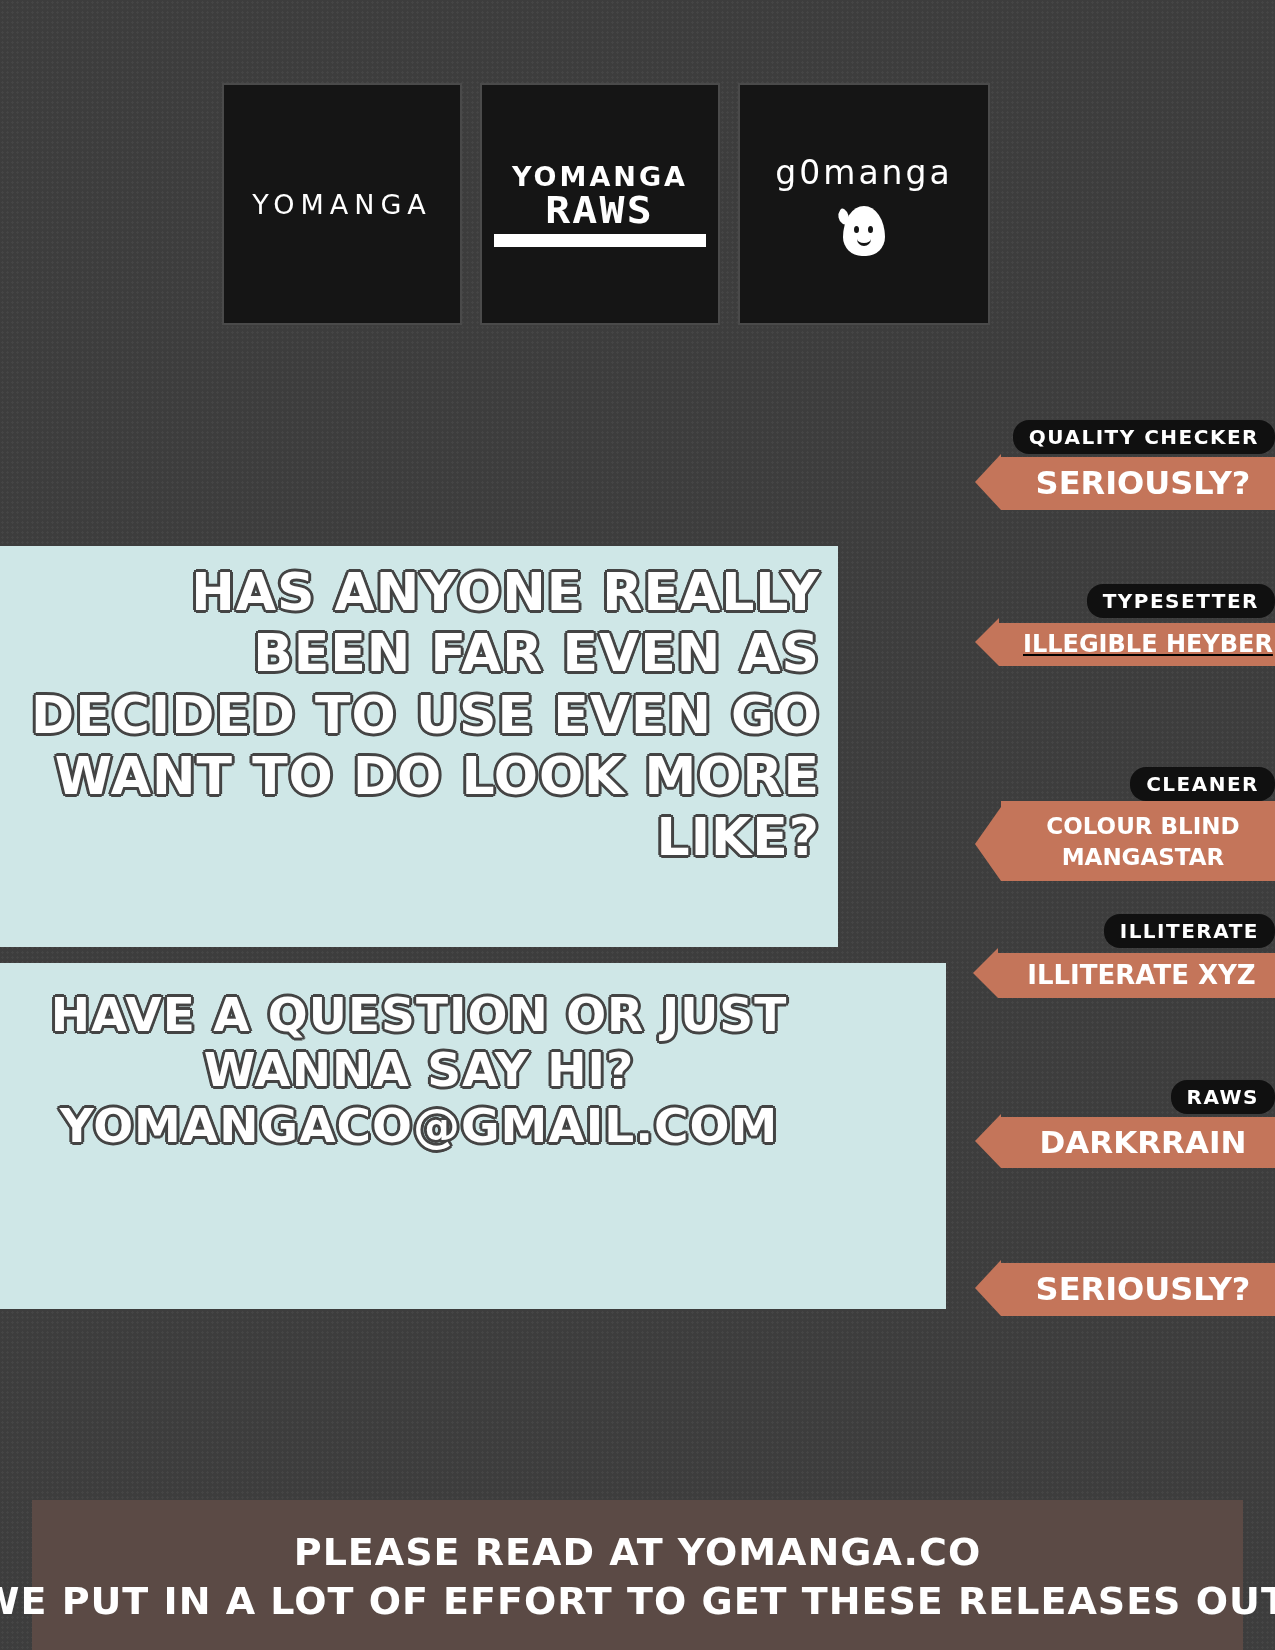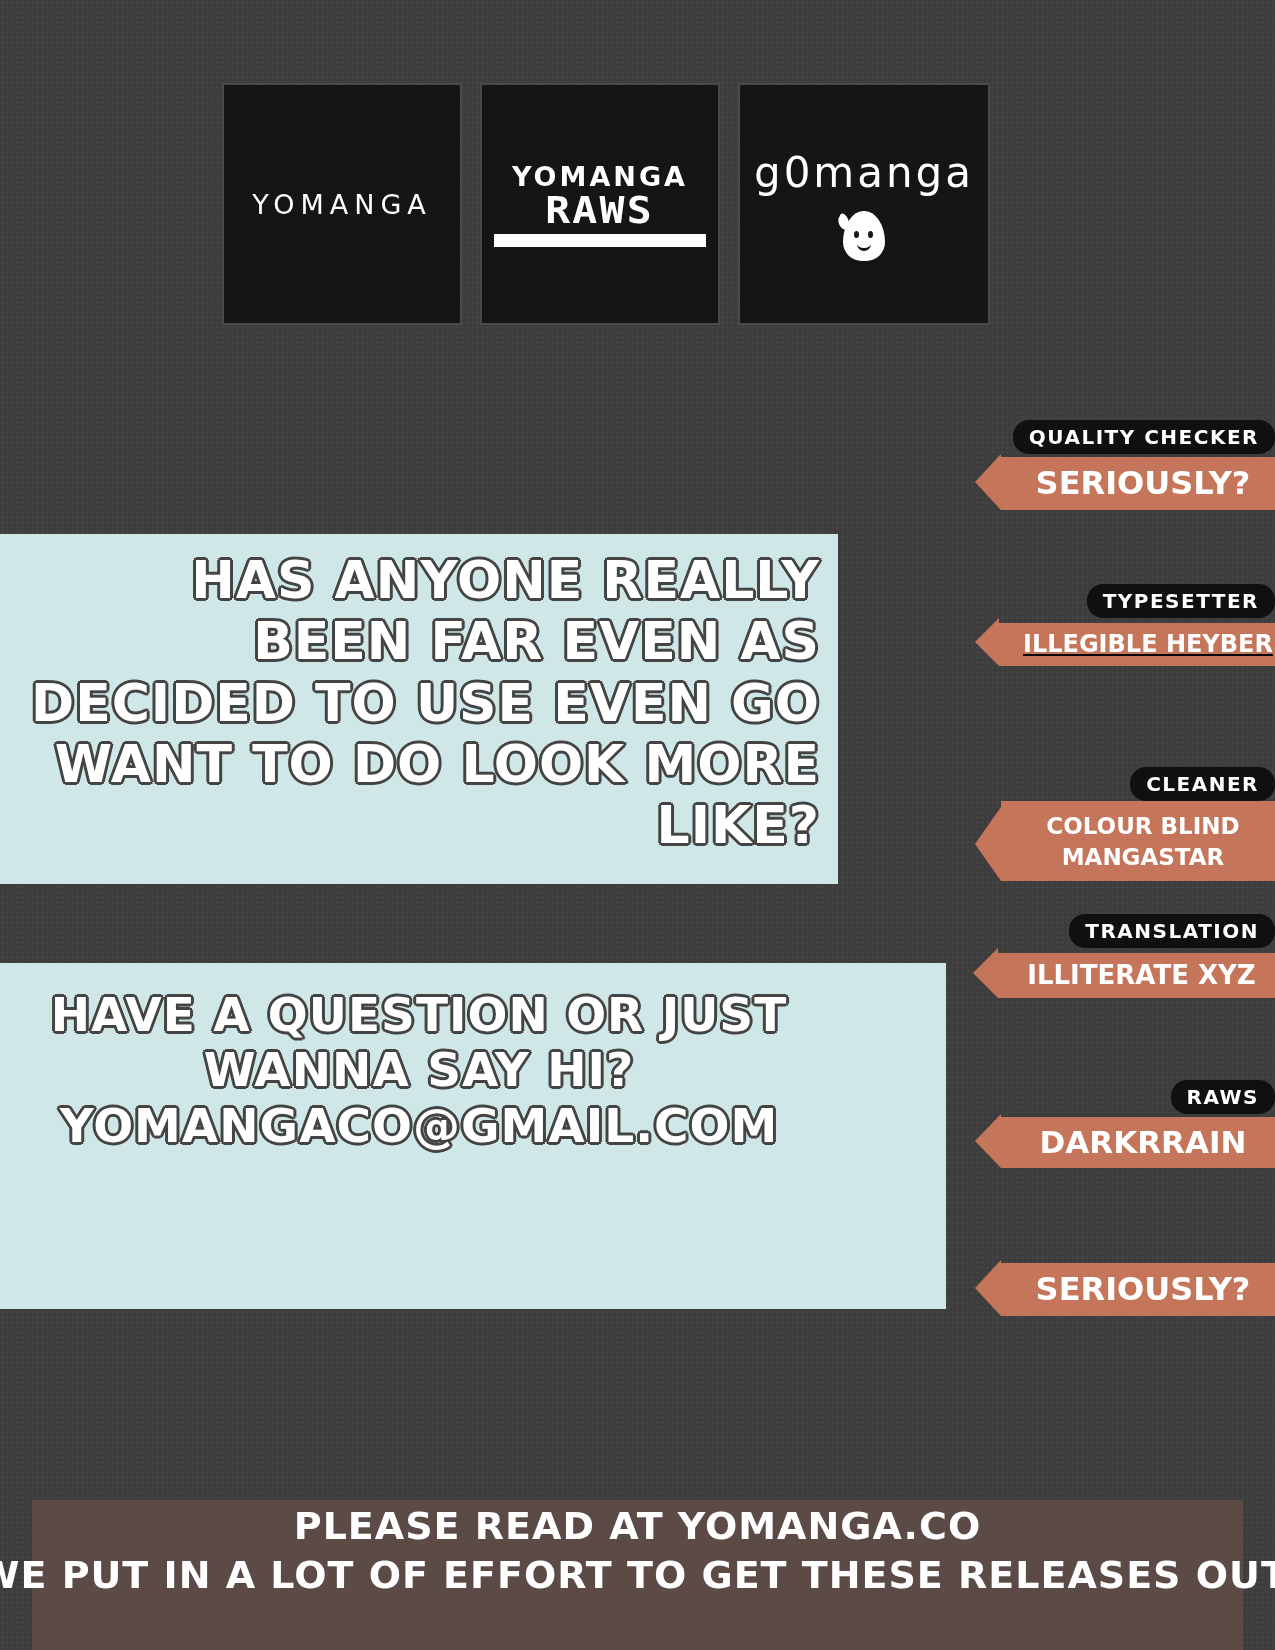--- a/index.html
+++ b/index.html
@@ -71,21 +71,21 @@
   }
   .logo-raws-bar {
     width: 212px;
     height: 13px;
     background: #ffffff;
     margin-top: 4px;
   }
   .logo-go {
     color: #ffffff;
     font-family: "DejaVu Sans", sans-serif;
-    font-size: 42px;
+    font-size: 33px;
     letter-spacing: 3px;
   }
   .logo-ghost {
     margin-top: 14px;
     width: 42px;
     height: 50px;
     background: #ffffff;
     border-radius: 50% 50% 45% 45% / 62% 62% 38% 38%;
     position: relative;
   }
@@ -119,21 +119,21 @@
     transform: rotate(35deg);
     border-radius: 3px 10px 3px 10px;
   }
 
   
   .bubble {
     position: absolute;
     background: #cfe7e7;
     left: 0;
   }
-  .bubble-1 { top: 534px; width: 838px; height: 350px; }
+  .bubble-1 { top: 546px; width: 838px; height: 401px; }
   .bubble-2 { top: 963px; width: 946px; height: 346px; }
 
   .bubble-text {
     color: #ffffff;
     font-family: "DejaVu Sans", sans-serif;
     font-weight: 700;
     -webkit-text-stroke: 2.5px #3a3a3a;
     paint-order: stroke fill;
     text-shadow:
       -2px -2px 0 #444, 2px -2px 0 #444, -2px 2px 0 #444, 2px 2px 0 #444,
@@ -218,21 +218,21 @@
     position: absolute;
     left: 32px;
     top: 1500px;
     width: 1211px;
     height: 150px;
     background: #5b4a45;
     display: flex;
     flex-direction: column;
     align-items: center;
     justify-content: flex-start;
-    padding-top: 2px;
+    padding-top: 28px;
     box-sizing: border-box;
   }
   .footer-line {
     color: #ffffff;
     font-family: "DejaVu Sans", sans-serif;
     font-weight: 700;
     font-size: 38px;
     letter-spacing: 1px;
     line-height: 1.28;
     text-align: center;
@@ -304,21 +304,21 @@
       </div>
       <div class="arrow-wrap">
         <span class="arrow-tip" style="border-width:37px 26px 37px 0;"></span>
         <span class="name-plate" style="font-size:23px;width:274px;line-height:1.35;white-space:pre-line;padding-top:10px;">COLOUR BLIND
 MANGASTAR</span>
       </div>
     </div>
 
     <div class="credit-group" style="top:494px;">
       <div style="text-align:right;">
-        <span class="role-label">TRANSLATION</span>
+        <span class="role-label">ILLITERATE</span>
       </div>
       <div class="arrow-wrap">
         <span class="arrow-tip" style="border-width:25px 25px 25px 0;"></span>
         <span class="name-plate" style="font-size:26px;width:277px;">ILLITERATE XYZ</span>
       </div>
     </div>
 
     <div class="credit-group" style="top:660px;">
       <div style="text-align:right;">
         <span class="role-label">RAWS</span>

